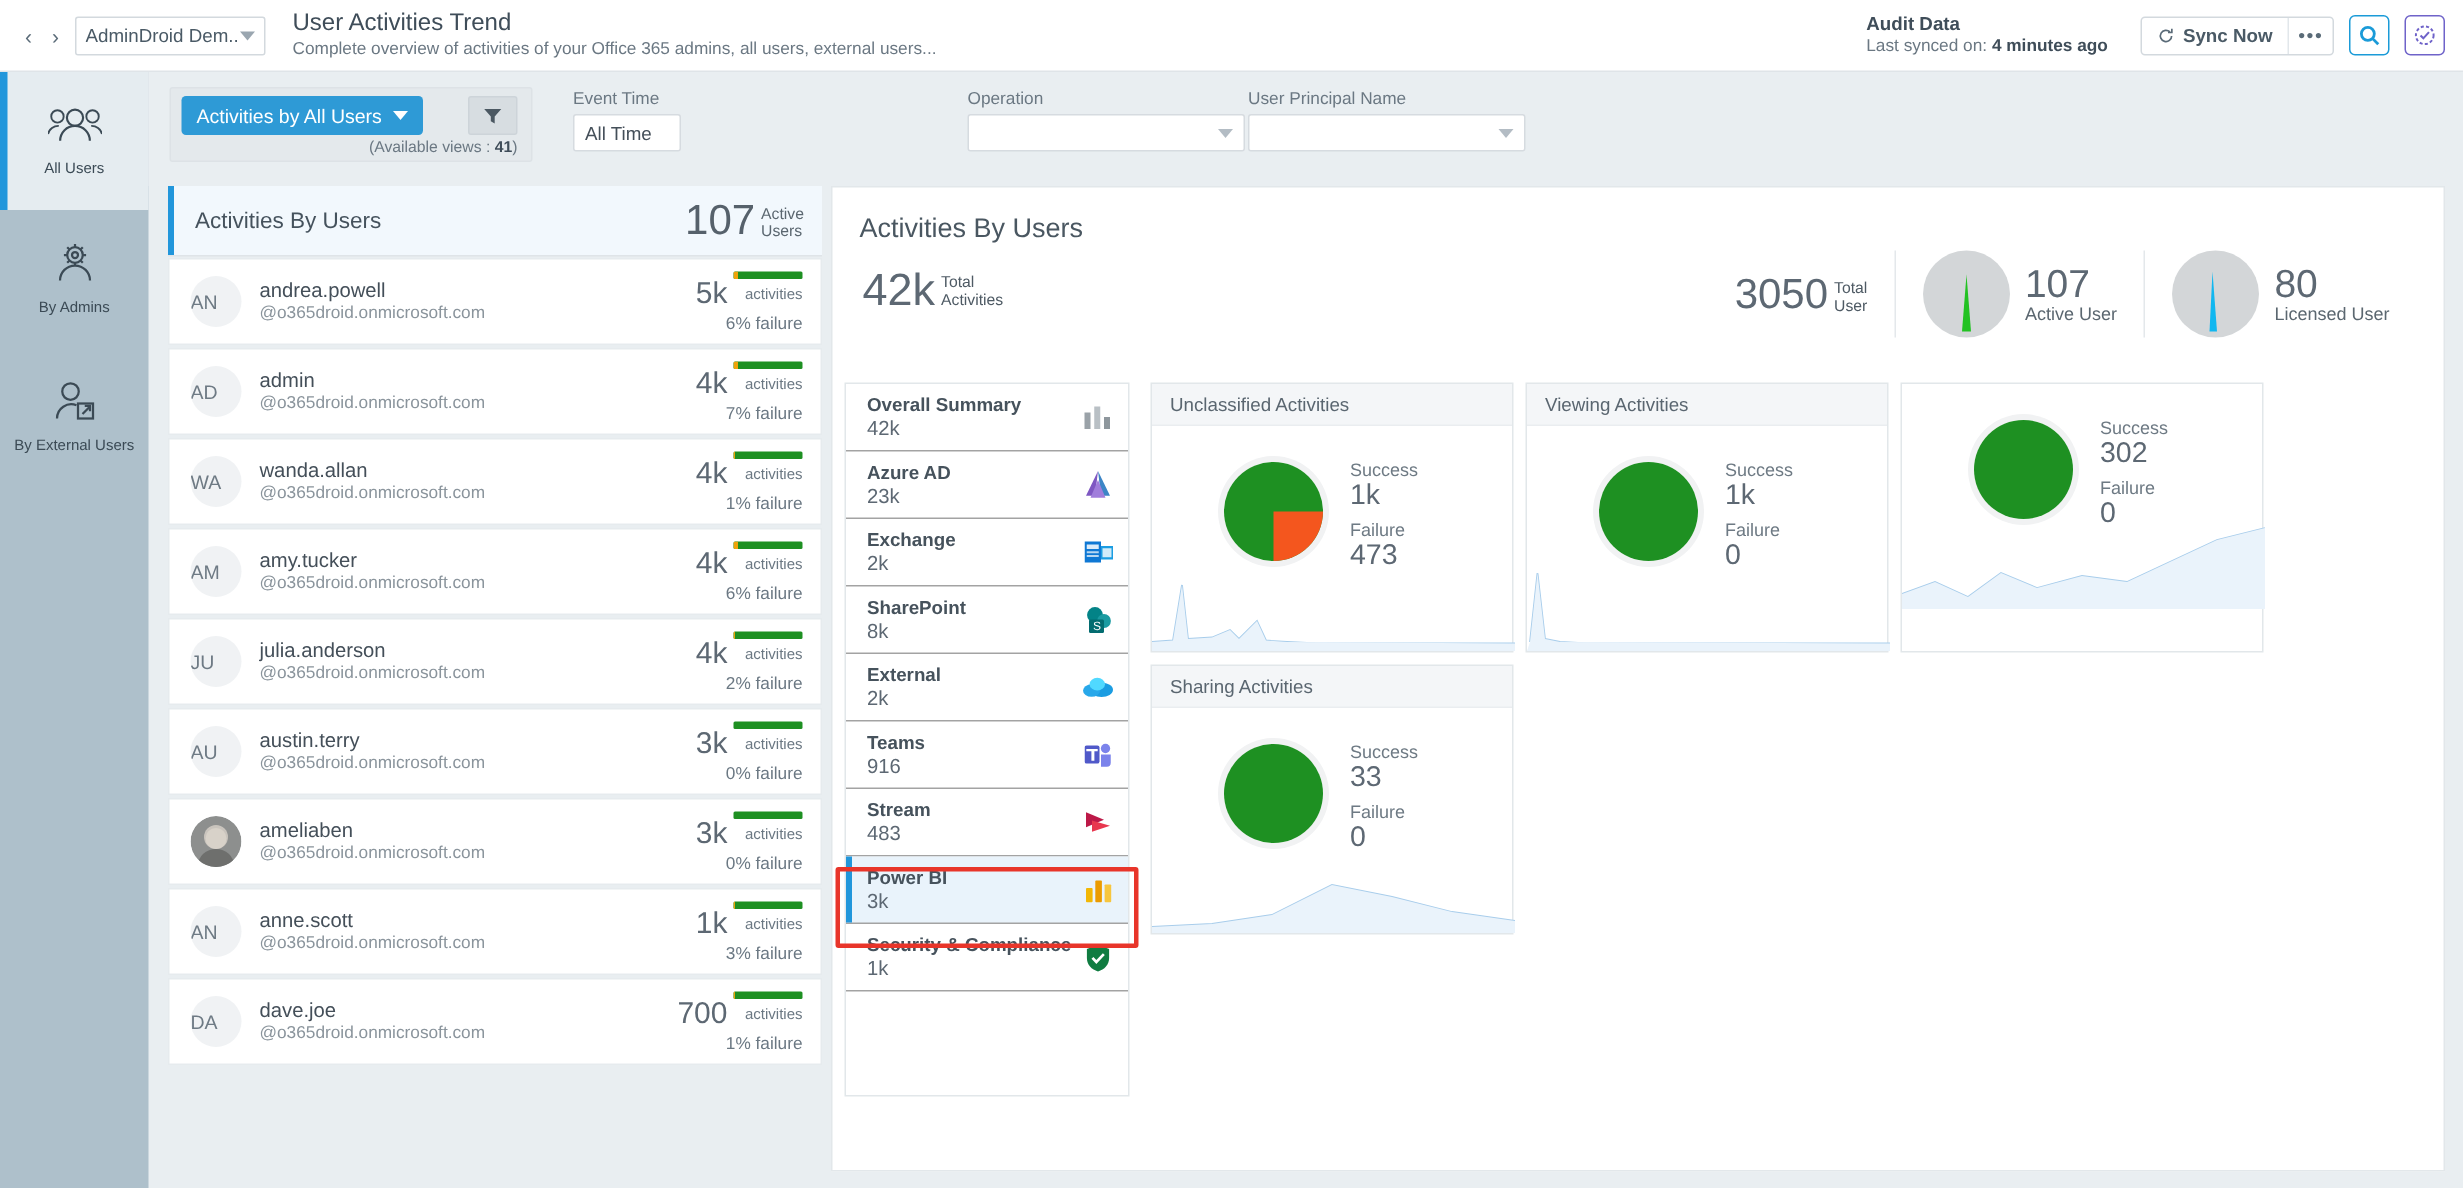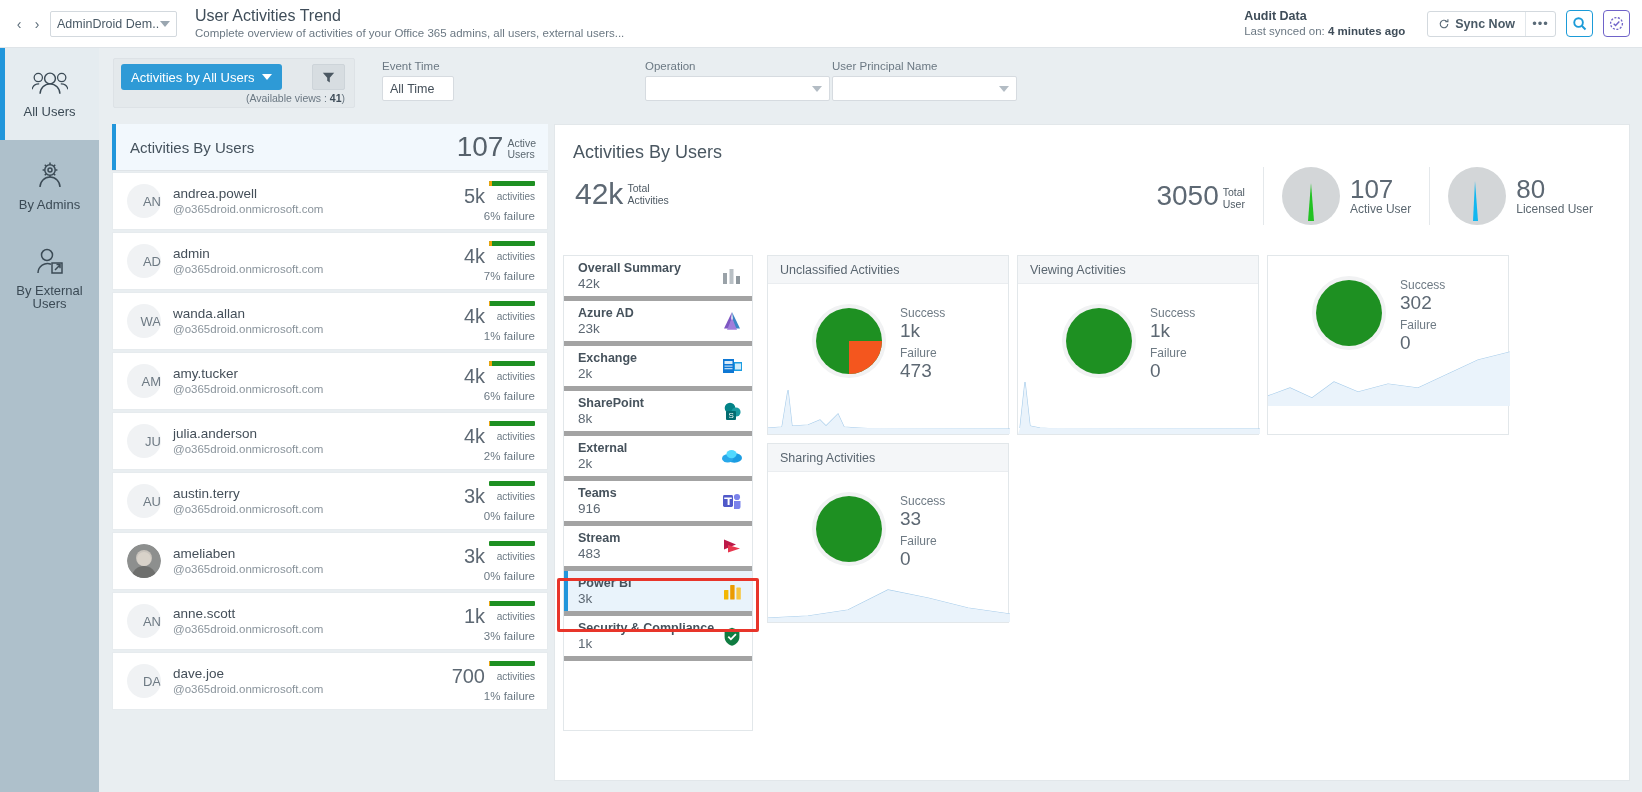--- a/index.html
+++ b/index.html
@@ -44,21 +44,21 @@
 
   
   .rail{
     position:absolute; left:0; top:48px; width:99px; height:744px;
     background:#aec0cb;
   }
   .rail-item{ position:relative; height:92px; display:flex; flex-direction:column;
     align-items:center; justify-content:center; gap:5px; color:#36434e; cursor:pointer; }
   .rail-item.active{ background:#e5ecf0; }
   .rail-item.active:before{ content:""; position:absolute; left:0; top:0; bottom:0; width:5px; background:#2196db; }
-  .rail-label{ font-size:13px; text-align:center; line-height:13px; color:#3b4a55; }
+  .rail-label{ font-size:10px; text-align:center; line-height:13px; color:#3b4a55; }
 
   
   .filterbar{
     position:absolute; left:99px; top:48px; width:1543px; height:76px; background:#e9eef1;
   }
   .viewbox{
     position:absolute; left:14px; top:10px; width:242px; height:50px;
     background:#e4e9ec; border:1px solid #dde2e6; border-radius:2px;
   }
   .viewbtn{
@@ -97,21 +97,21 @@
   .uhead-t{ font-size:15px; color:#45525d; }
   .uhead-num{ margin-left:auto; font-size:28px; color:#56616b; font-weight:300; line-height:28px;}
   .uhead-lbl{ font-size:10.5px; color:#5b6770; line-height:11px; margin-left:4px; padding-top:3px;}
   .ulist{ height:608px; overflow:hidden; }
   .urow{
     height:58px; background:#fff; margin-top:2px; display:flex; align-items:center;
     padding:0 12px 0 14px; border:1px solid #e6ebee; cursor:pointer;
   }
   .avatar{
     width:34px; height:34px; border-radius:50%; background:#f0f2f4; color:#6e7a84;
-    display:flex;align-items:center;justify-content:flex-end; font-size:13px; flex:0 0 auto;
+    display:flex;align-items:center;justify-content:flex-start; font-size:13px; flex:0 0 auto;
     overflow:hidden;
   }
   .uinfo{ margin-left:12px; }
   .uname{ font-size:13.5px; color:#444f59; line-height:16px; }
   .umail{ font-size:11.5px; color:#8a949c; line-height:14px; }
   .ustats{ margin-left:auto; text-align:right; }
   .ustat-line{ display:flex; align-items:flex-end; justify-content:flex-end; gap:4px; }
   .ucount{ font-size:20px; color:#5d6873; font-weight:300; line-height:20px;}
   .ubarwrap{ padding-bottom:2px; }
   .ubar{ width:46px; height:5px; background:#1e9022; border-radius:1px; overflow:hidden; display:flex;}
@@ -137,21 +137,21 @@
   .kpi-txt{ margin-left:10px; }
   .kpi.plain .kpi-num{ font-size:28px; }
 
   
   .wl{
     position:absolute; left:8px; top:130px; width:190px; height:476px;
     background:#fff; border:1px solid #e2e7ea;
   }
   .wl-row{
     height:45px; display:flex; align-items:center; padding:0 10px 0 14px;
-    border-bottom:5px solid #a3a3a3; position:relative; cursor:pointer;
+    border-bottom:1px solid #a3a3a3; position:relative; cursor:pointer;
   }
   .wl-name{ font-size:12.5px; color:#46525c; line-height:15px; font-weight:bold;}
   .wl-val{ font-size:13.5px; color:#5d6873; line-height:16px; font-weight:normal;}
   .wl-ico{ margin-left:auto; width:20px; height:20px; display:flex;align-items:center;justify-content:center; }
   .wl-row.sel{ background:#e9f3fb; }
   .wl-row.sel:before{ content:""; position:absolute; left:0; top:0; bottom:0; width:4px; background:#2196db; }
   .redbox{
     position:absolute; left:557px; top:578px; width:202px; height:54px;
     border:3px solid #e8352a; border-radius:2px; pointer-events:none; z-index:5;
   }

